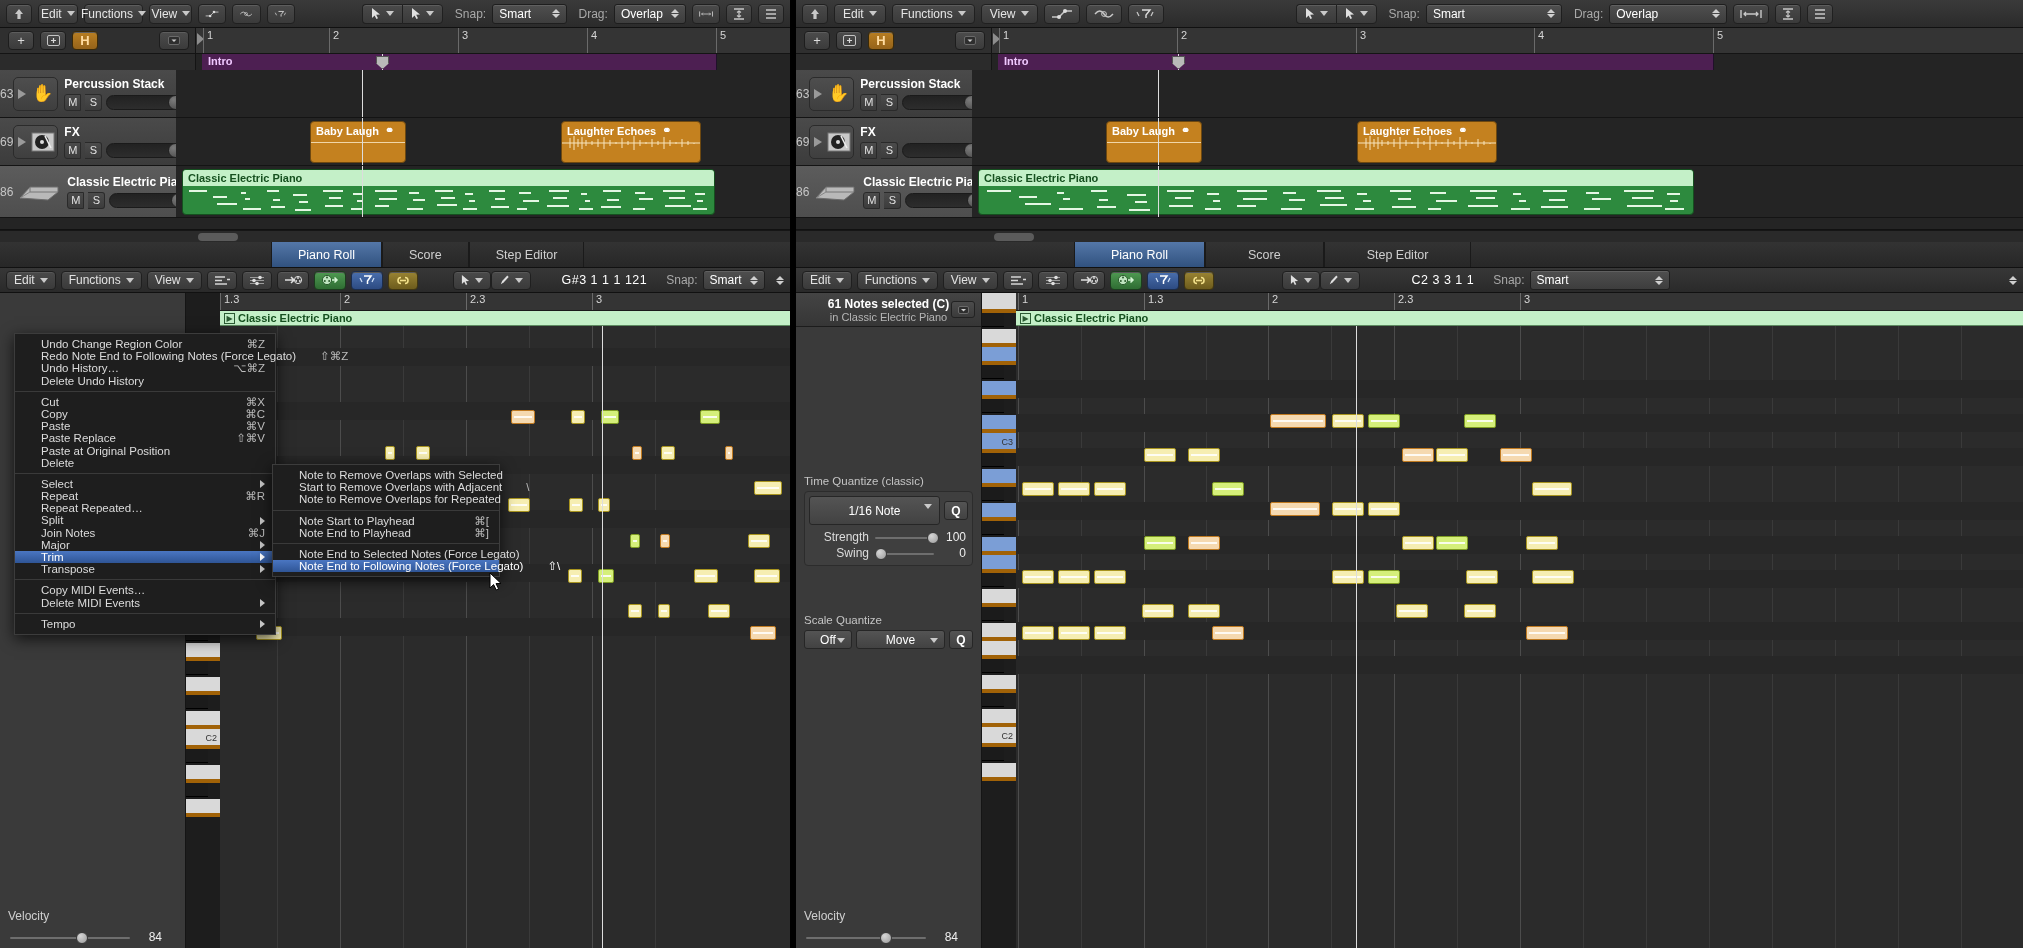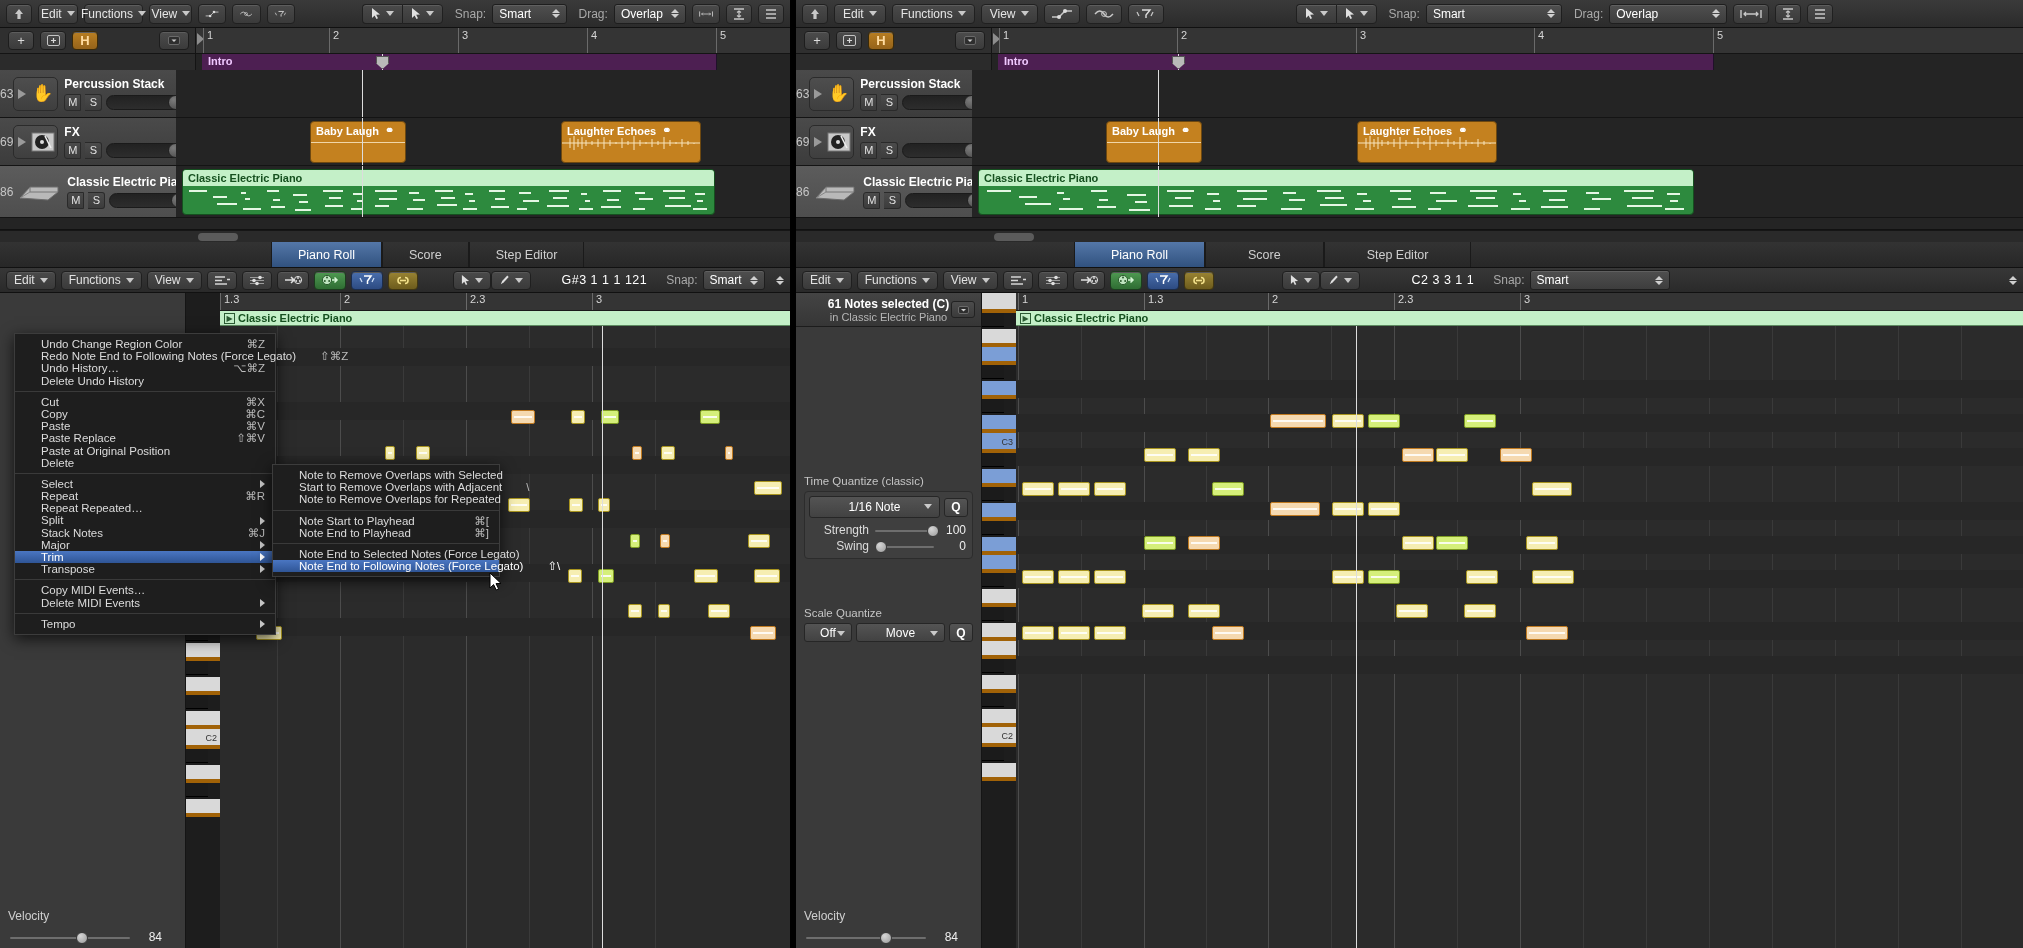--- a/index.html
+++ b/index.html
@@ -129,21 +129,21 @@
   .inspector { width:172px; background:#3a3a3a; border-right:1px solid #151515; position:relative;}
   .insphdr { height:34px; background:linear-gradient(#444,#363636); border-bottom:1px solid #1c1c1c;
              display:flex; flex-direction:column; align-items:center; justify-content:center; position:relative;}
   .insphdr .t1 { color:#fff; font-size:12px; font-weight:bold; }
   .insphdr .t2 { color:#b6b6b6; font-size:11px; }
   .insphdr .hbtn { position:absolute; right:6px; top:8px; width:24px;height:17px; border-radius:3px;
         border:1px solid #222; background:linear-gradient(#4c4c4c,#3b3b3b); display:flex;align-items:center;justify-content:center;}
   .sectlabel { color:#c5c5c5; font-size:11.5px; margin:0 0 4px 8px;}
   .qbox { margin:0 8px; background:#3f3f3f; border:1px solid #2c2c2c; border-radius:4px; padding:4px;}
   .qrow { display:flex; align-items:center; gap:4px; margin-bottom:4px;}
-  .qselect { flex:1; height:22px; border:1px solid #262626; border-radius:3px;
+  .qselect { flex:1; height:29px; border:1px solid #262626; border-radius:3px;
              background:linear-gradient(#545454,#424242); display:flex;align-items:center;justify-content:center;
              color:#fff; font-size:12px; position:relative; }
   .qselect .c { position:absolute; right:7px; top:7px; width:0;height:0;
              border-left:4px solid transparent;border-right:4px solid transparent;border-top:5px solid #cacaca;}
   .qbtn { width:24px;height:19px;border:1px solid #262626;border-radius:3px;
           background:linear-gradient(#545454,#424242); color:#fff; font-weight:bold; font-size:12px;
           display:flex;align-items:center;justify-content:center;}
   .srow { display:flex; align-items:center; gap:6px; padding:1px 2px;}
   .srow .n { width:58px; text-align:right; color:#ddd; font-size:12px;}
   .slider { flex:1; height:13px; position:relative; }
@@ -1464,21 +1464,21 @@
         <span class="sc">⌘R</span>
       </div>
       <div class="mi">
         <span>Repeat Repeated…</span>
       </div>
       <div class="mi">
         <span>Split</span>
         <span class="sub"></span>
       </div>
       <div class="mi">
-        <span>Stack Notes</span>
+        <span>Join Notes</span>
         <span class="sc">⌘J</span>
       </div>
       <div class="mi">
         <span>Major</span>
         <span class="sub"></span>
       </div>
       <div class="mi hl">
         <span>Trim</span>
         <span class="sub"></span>
       </div>

